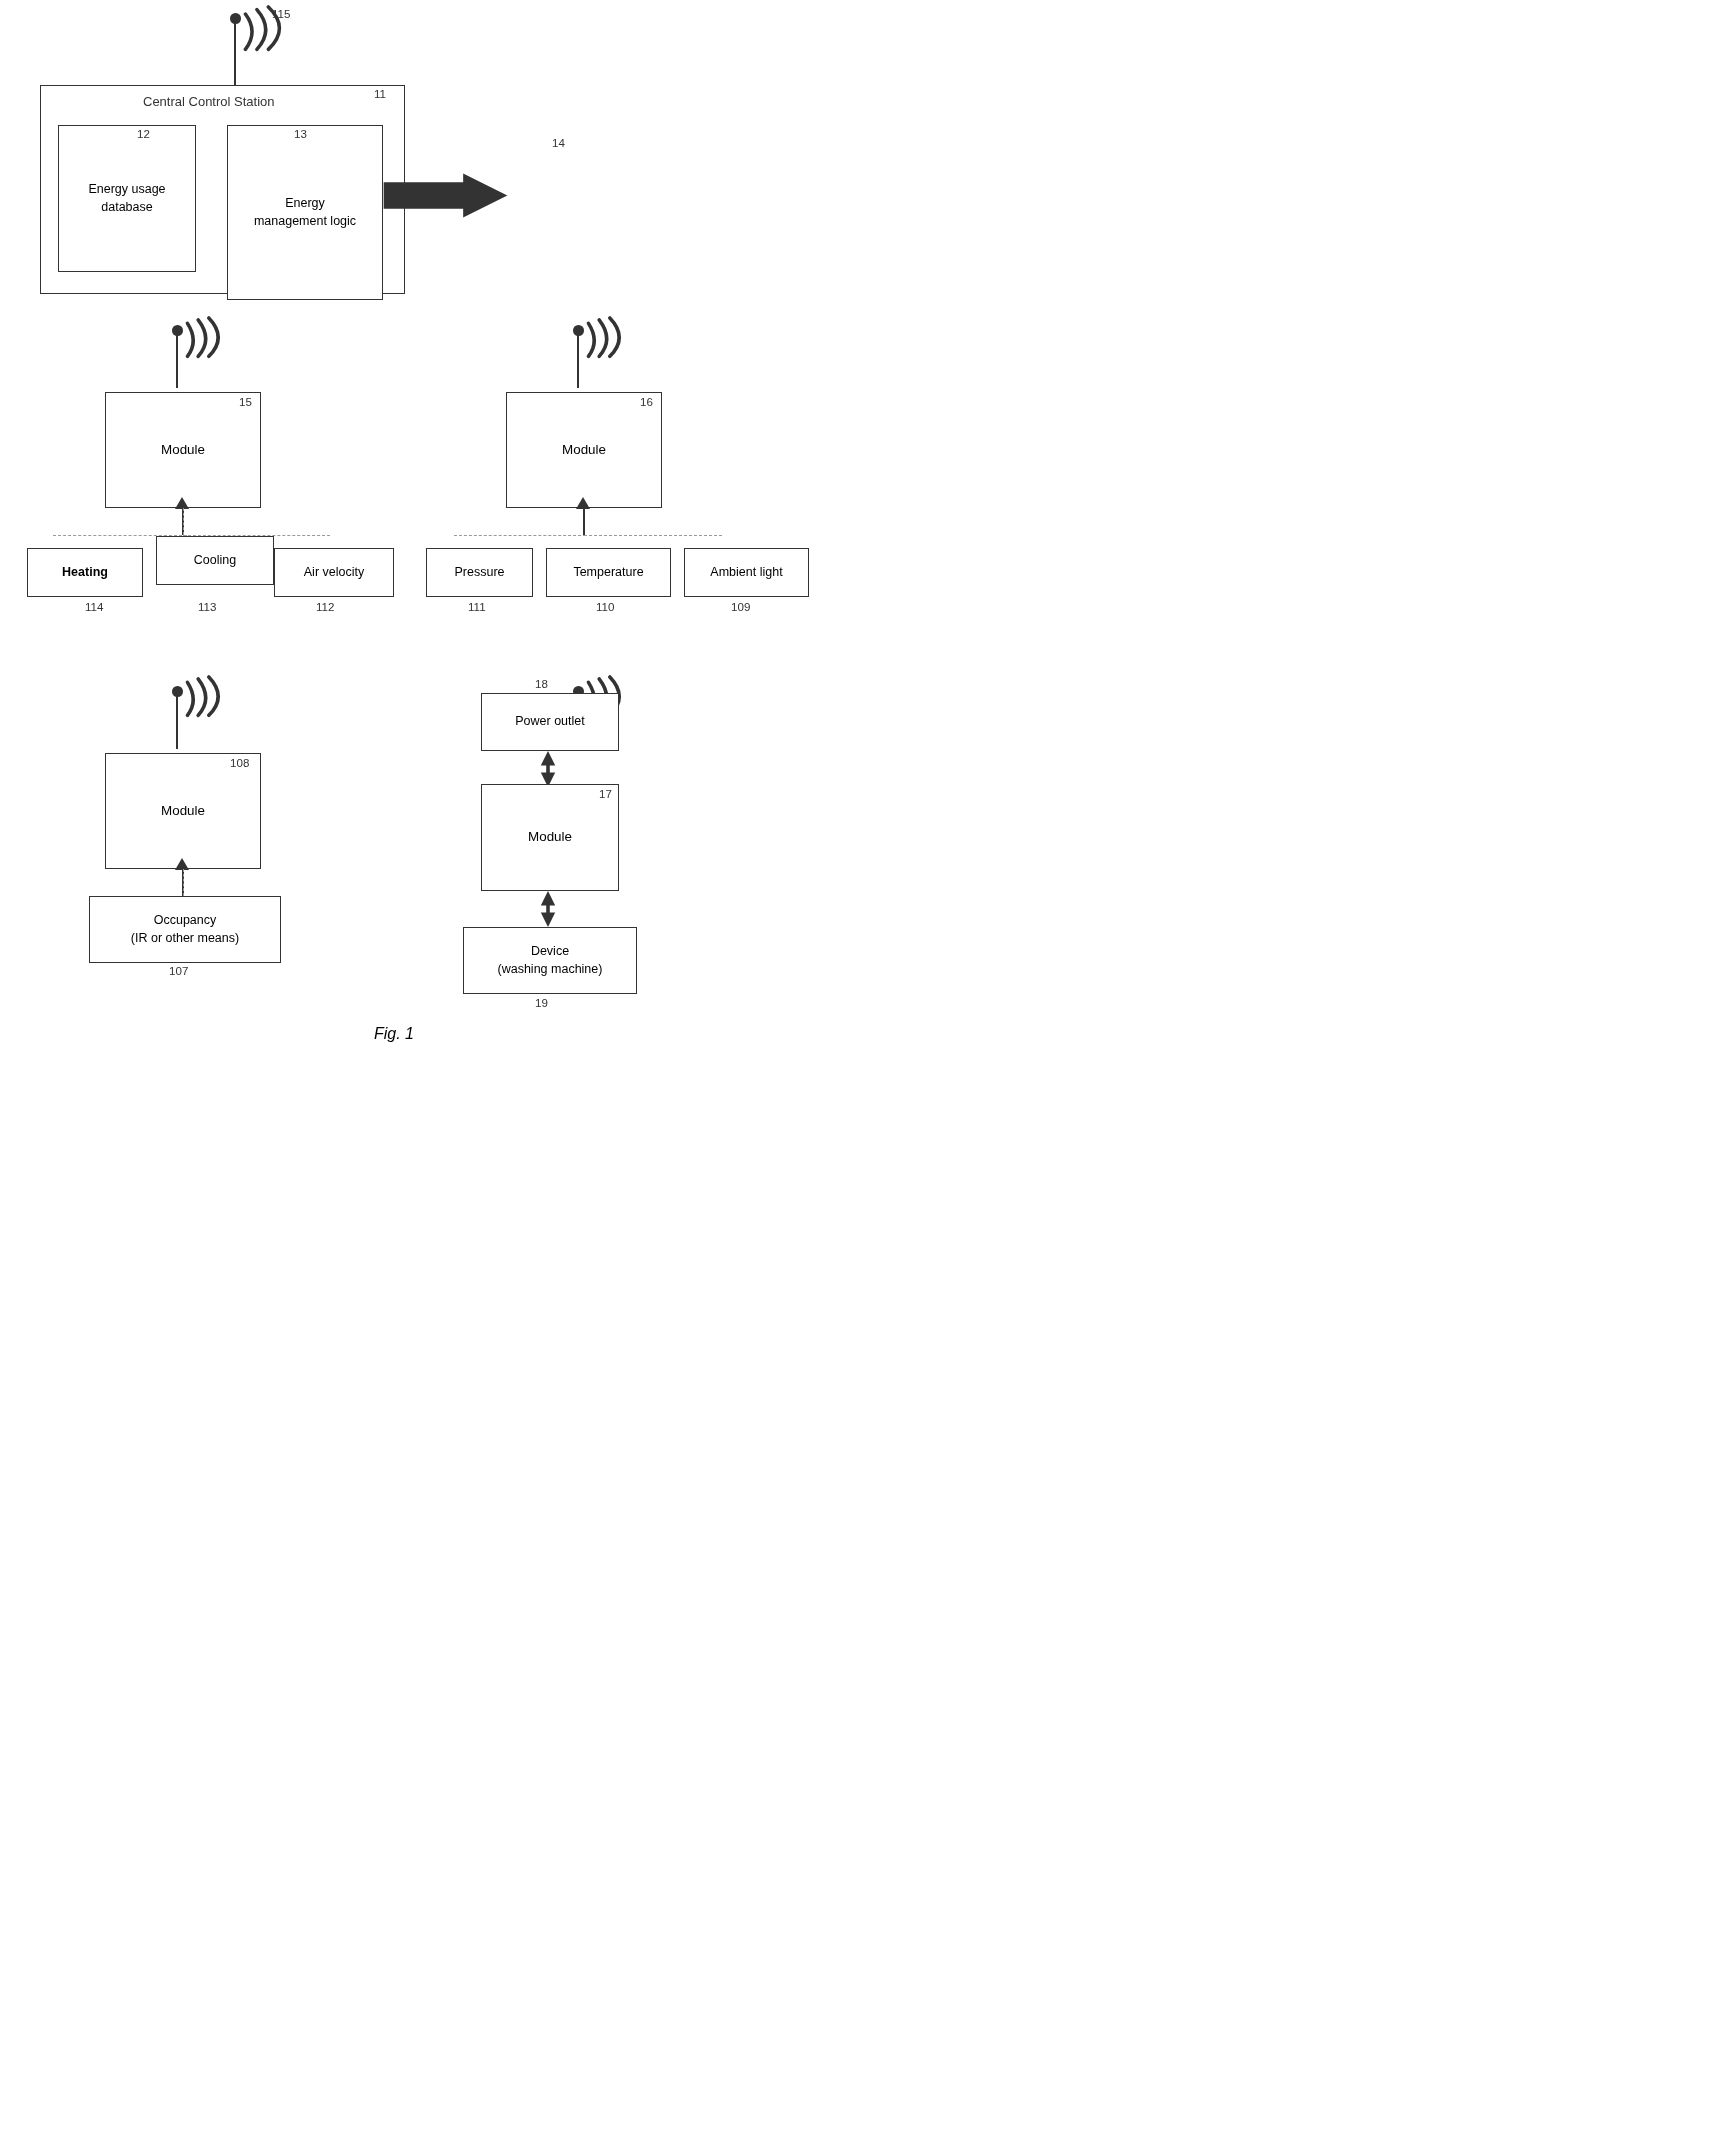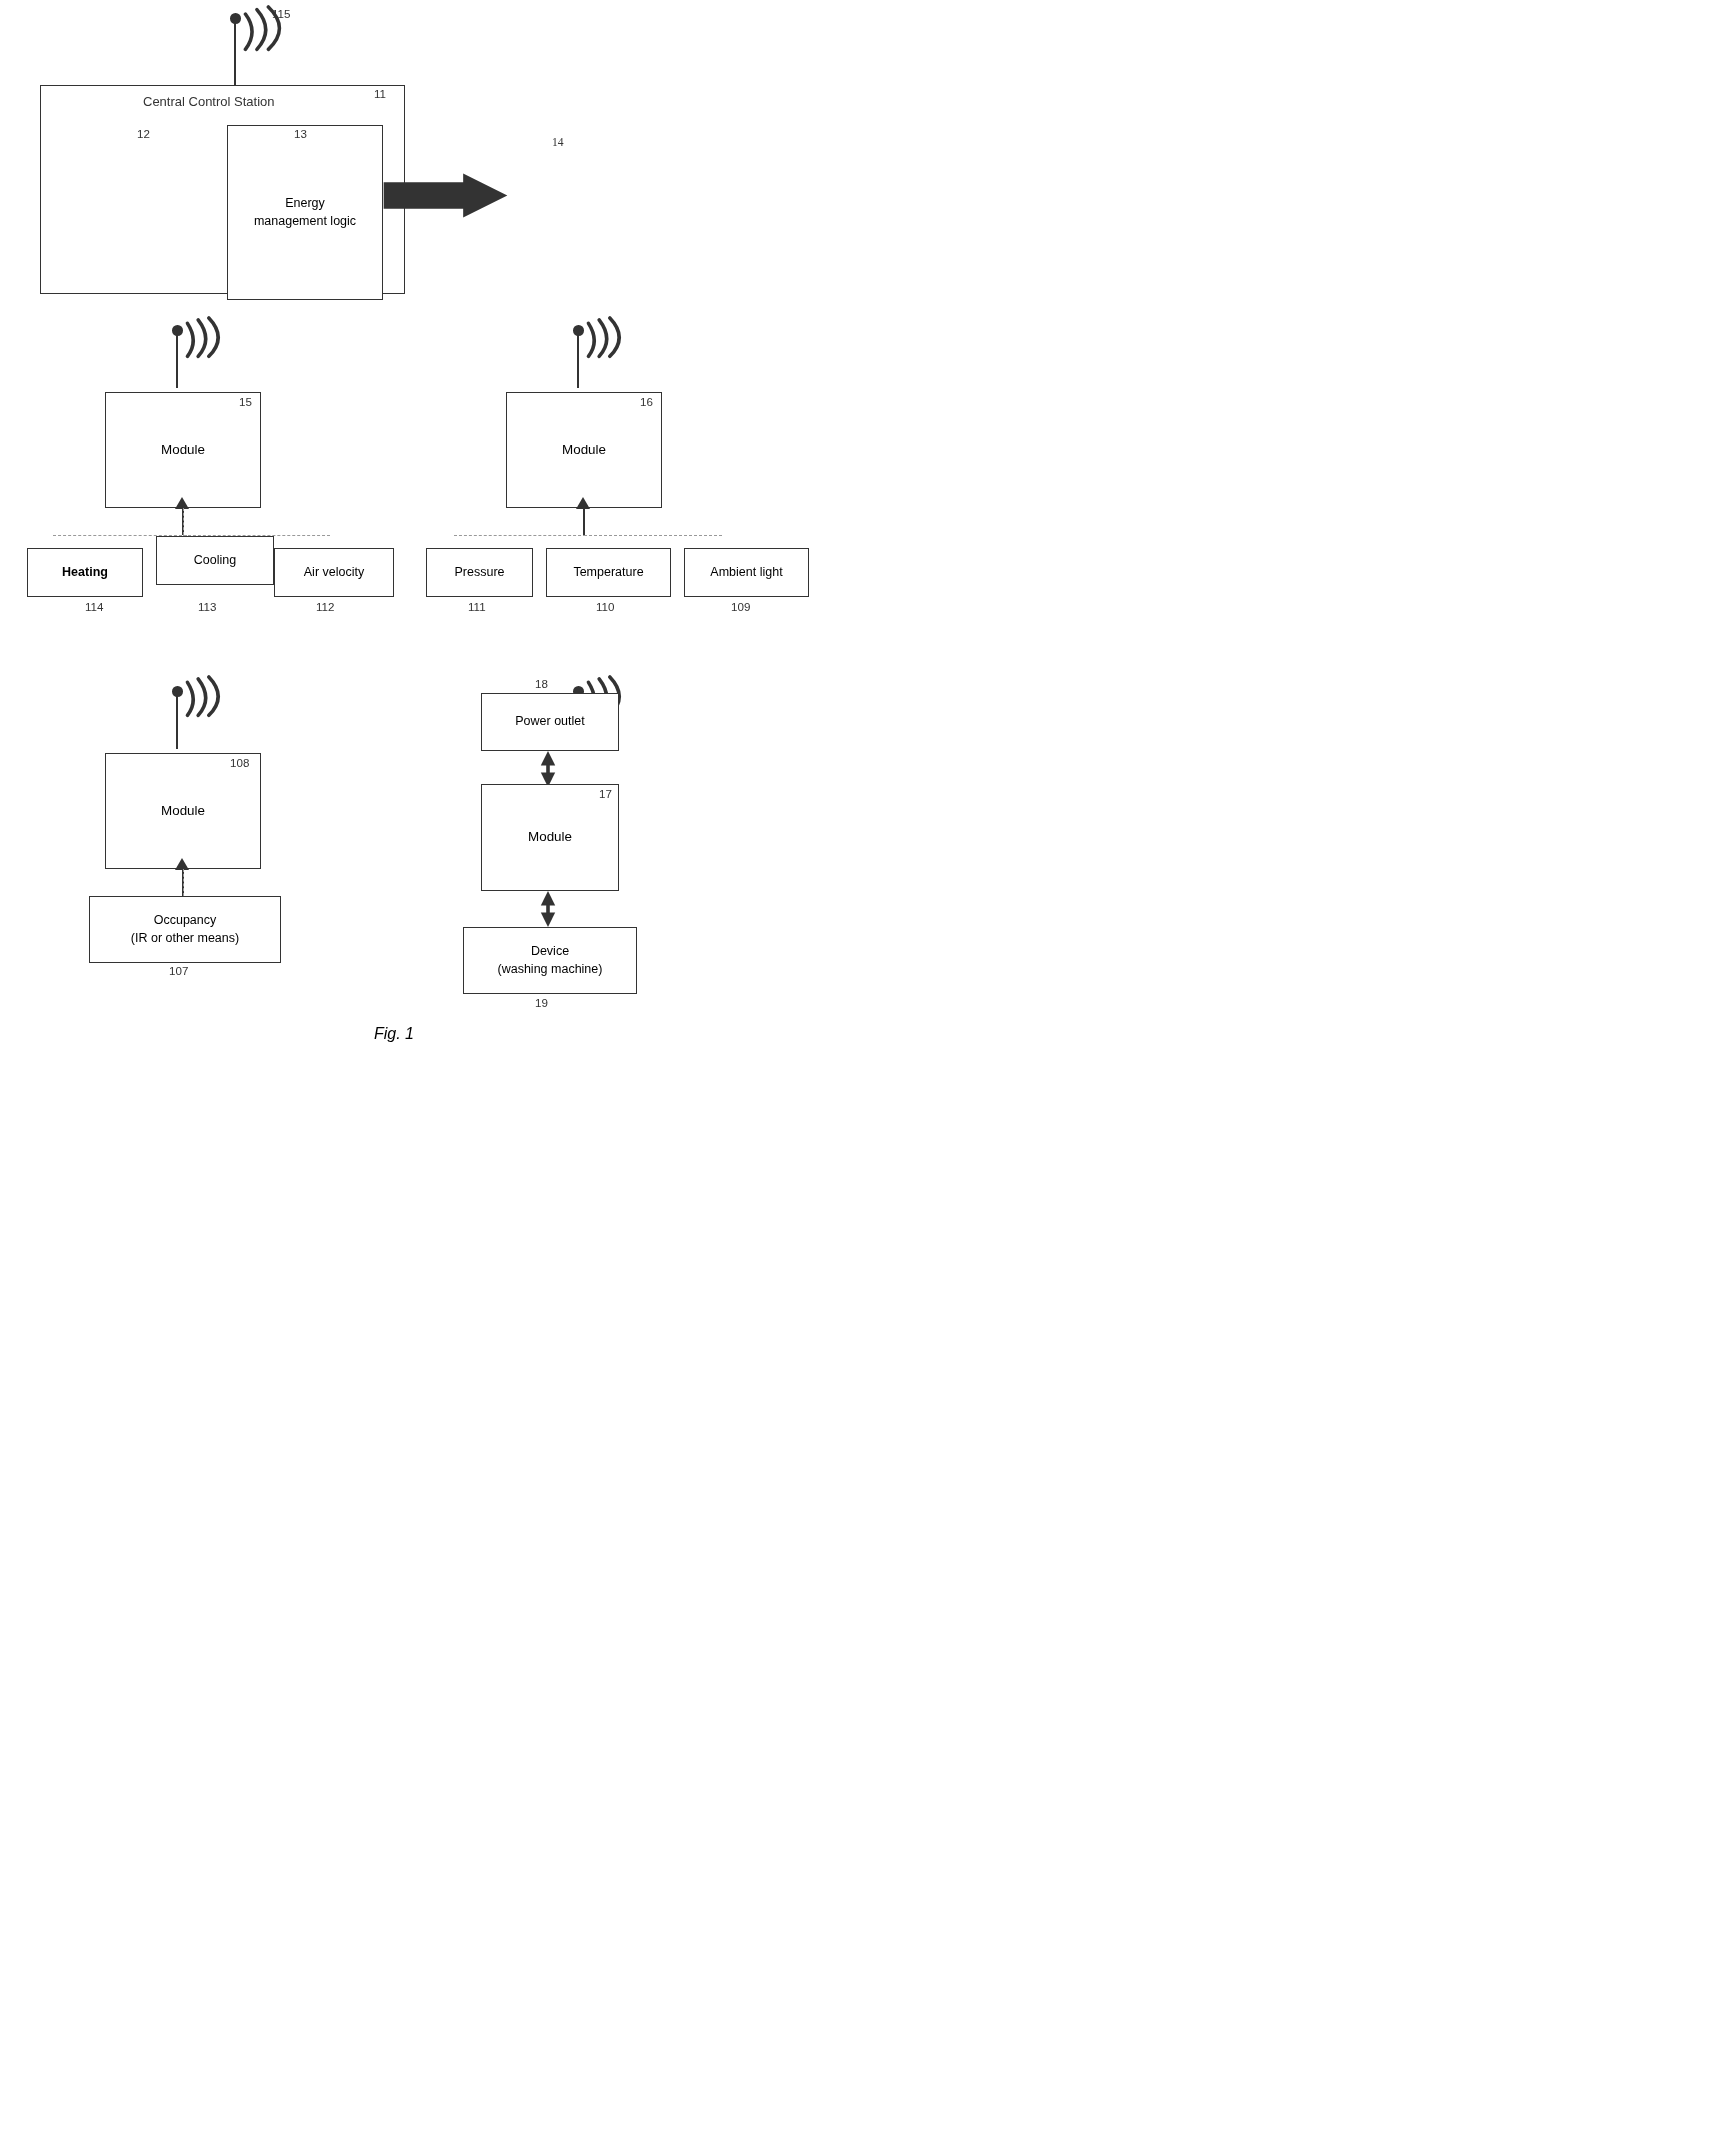--- a/index.html
+++ b/index.html
@@ -72,34 +72,38 @@
 </head>
 <body>
 
 <div class="diagram-container">
 
   <div class="box" style="left:40px; top:85px; width:365px; height:209px; font-size:14.3px;">
   </div>
   <span class="box-label" style="left:143px; top:94px; font-size:13px;">Central Control Station</span>
   <span class="box-label" style="left:374px; top:87px;">11</span>
 
+  <div class="box" style="left:58px; top:125px; width:138px; height:147px;">
+    <span style="white-space:pre-line; font-size:12.5px;">Energy usage
+database</span>
+  </div>
   <span class="box-label" style="left:137px; top:127px;">12</span>
 
   <div class="box" style="left:227px; top:125px; width:156px; height:175px;">
     <span style="white-space:pre-line; font-size:12.5px;">Energy
 management logic</span>
   </div>
   <span class="box-label" style="left:294px; top:127px;">13</span>
 
   <svg style="position:absolute; left:383px; top:169px;" width="125" height="53" viewBox="0 0 140 60">
 
     <polygon points="0,15 90,15 90,5 140,30 90,55 90,45 0,45" fill="#333"></polygon>
   </svg>
 
-  <span class="box-label" style="left:552px; top:136px;font-family:Liberation Serif, serif;">14</span>
+  <span class="box-label" style="left:552px; top:136px;">14</span>
 
   <div class="solid-line" style="left:234px; top:18px; width:1.8px; height:67px;"></div>
 
   <div style="position:absolute; left:230px; top:13.4px; width:10.7px; height:10.7px; border-radius:50%; background:#333;"></div>
 
   <svg style="position:absolute; left:241px; top:4.5px;" width="53" height="49" viewBox="0 0 60 55">
     <path d="M5,50 Q20,30 5,10" fill="none" stroke="#333" stroke-width="4" stroke-linecap="round"></path>
     <path d="M18,50 Q38,28 18,5" fill="none" stroke="#333" stroke-width="4" stroke-linecap="round"></path>
     <path d="M31,50 Q56,26 31,2" fill="none" stroke="#333" stroke-width="4" stroke-linecap="round"></path>
   </svg>

